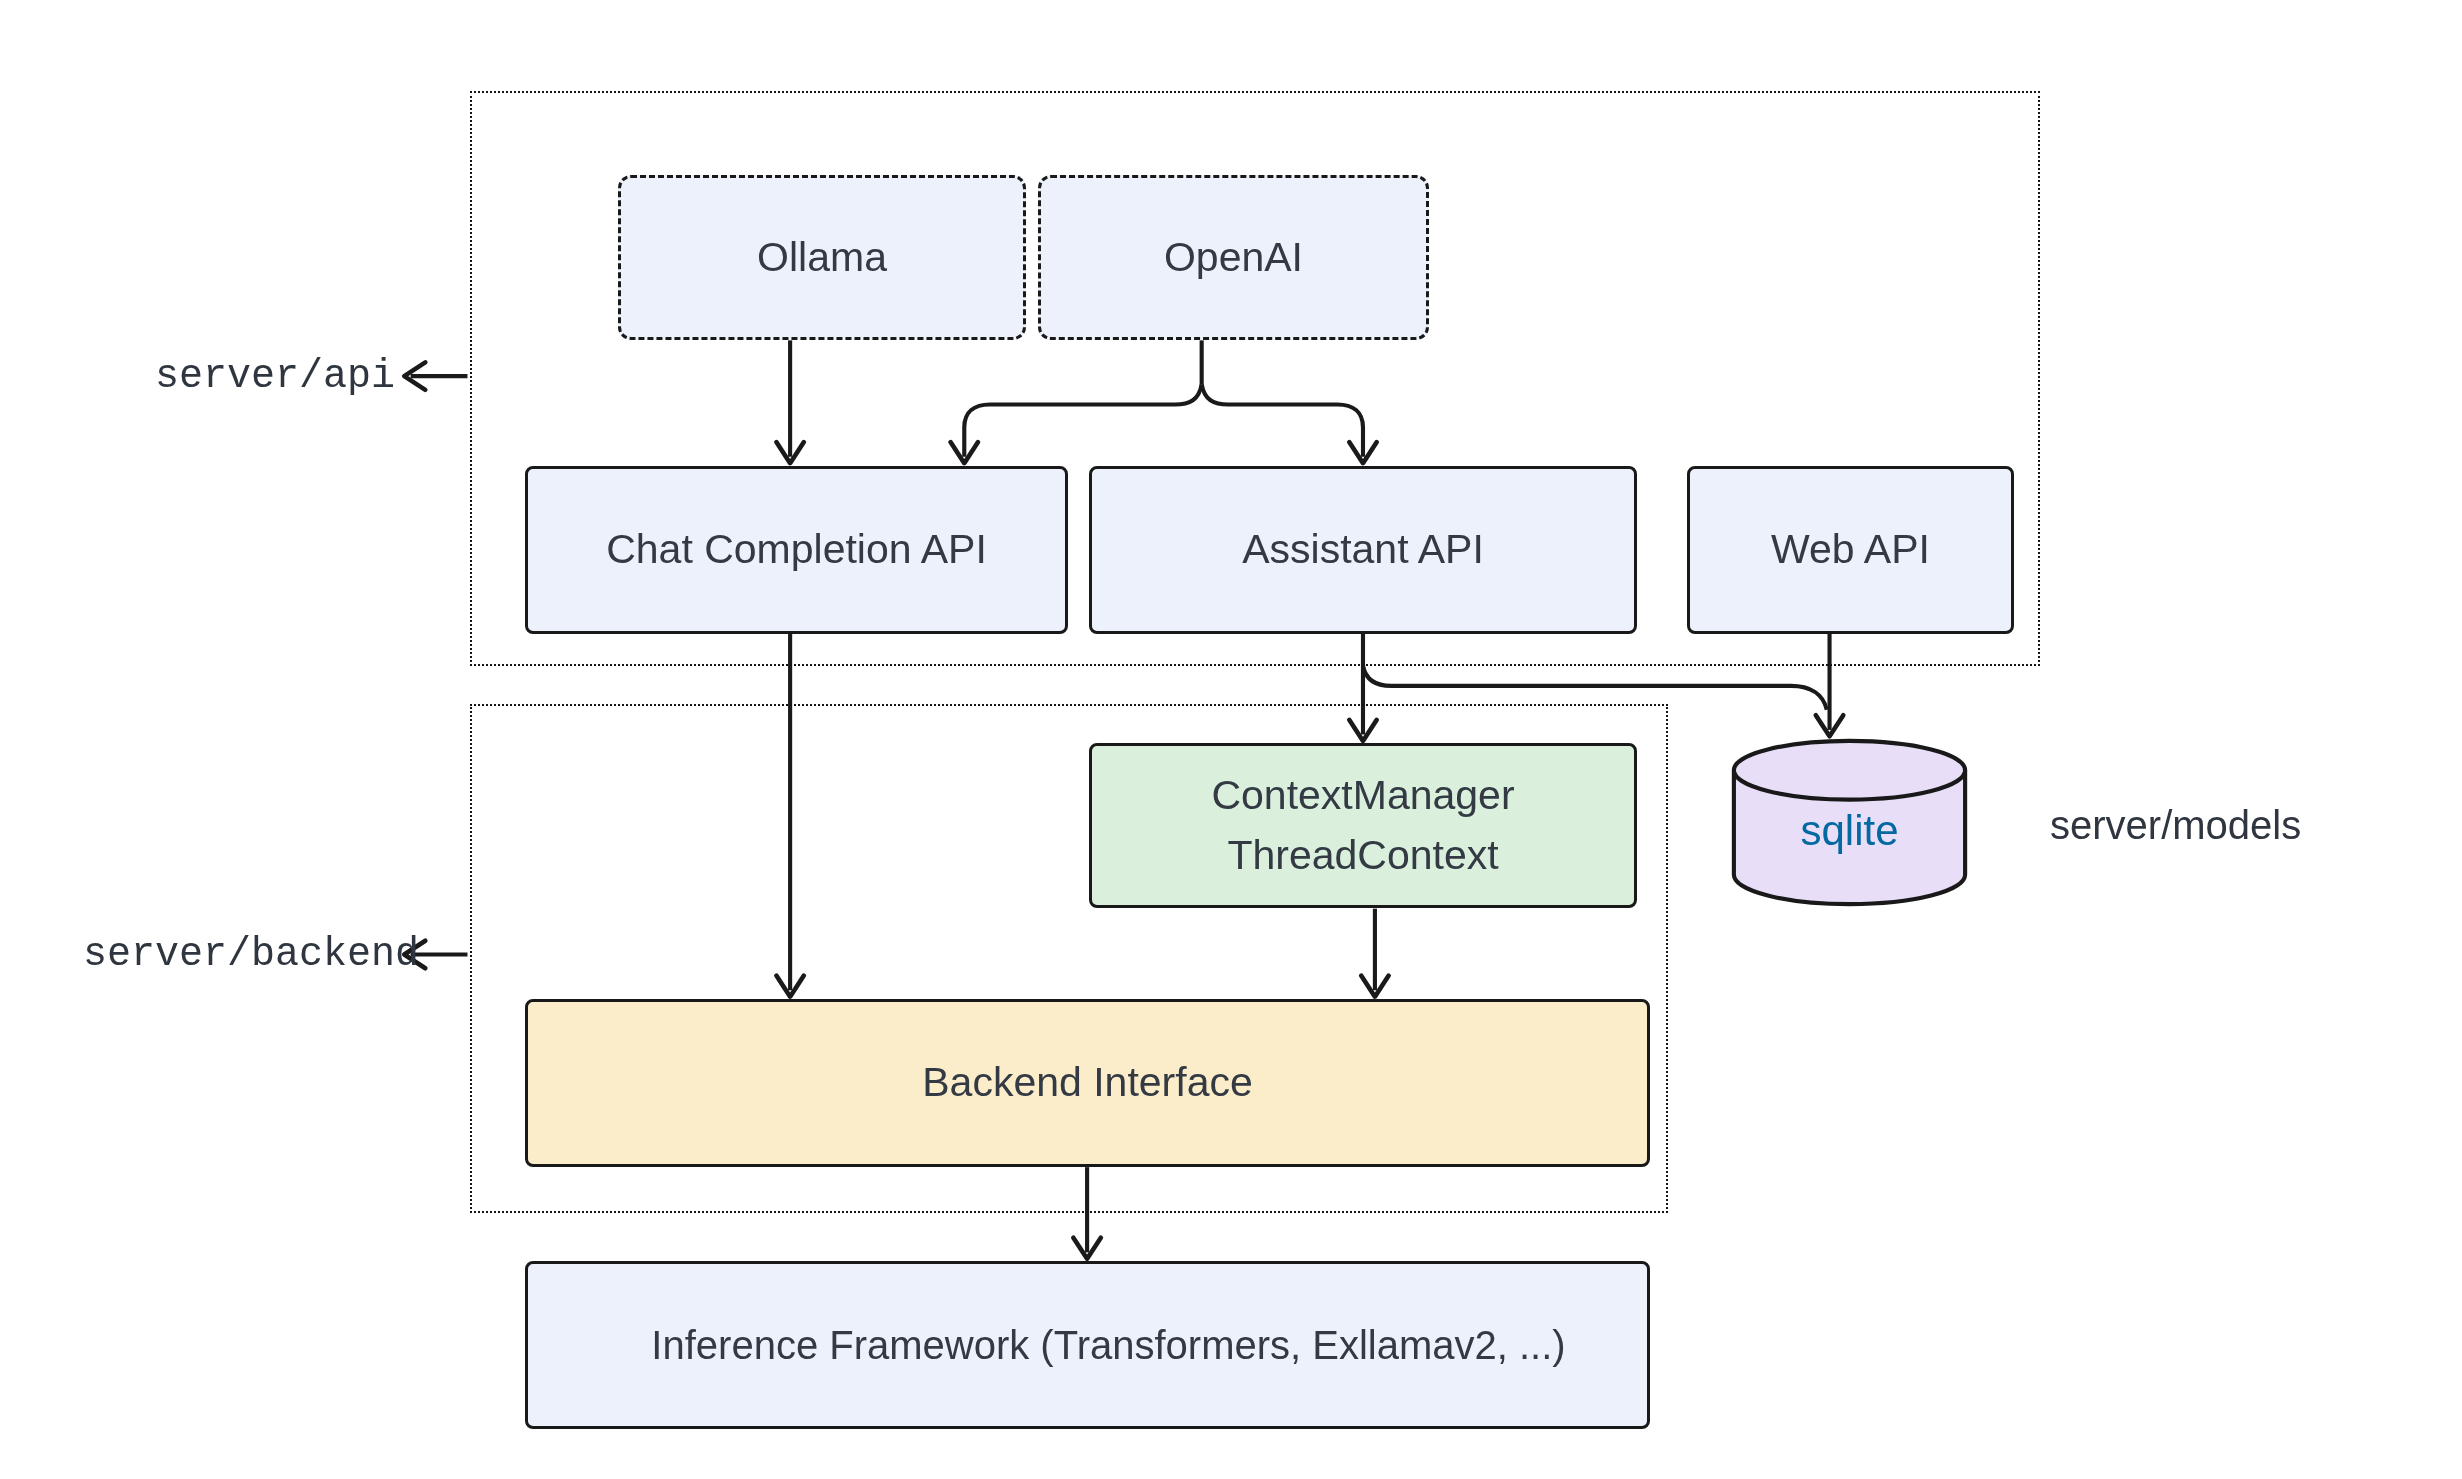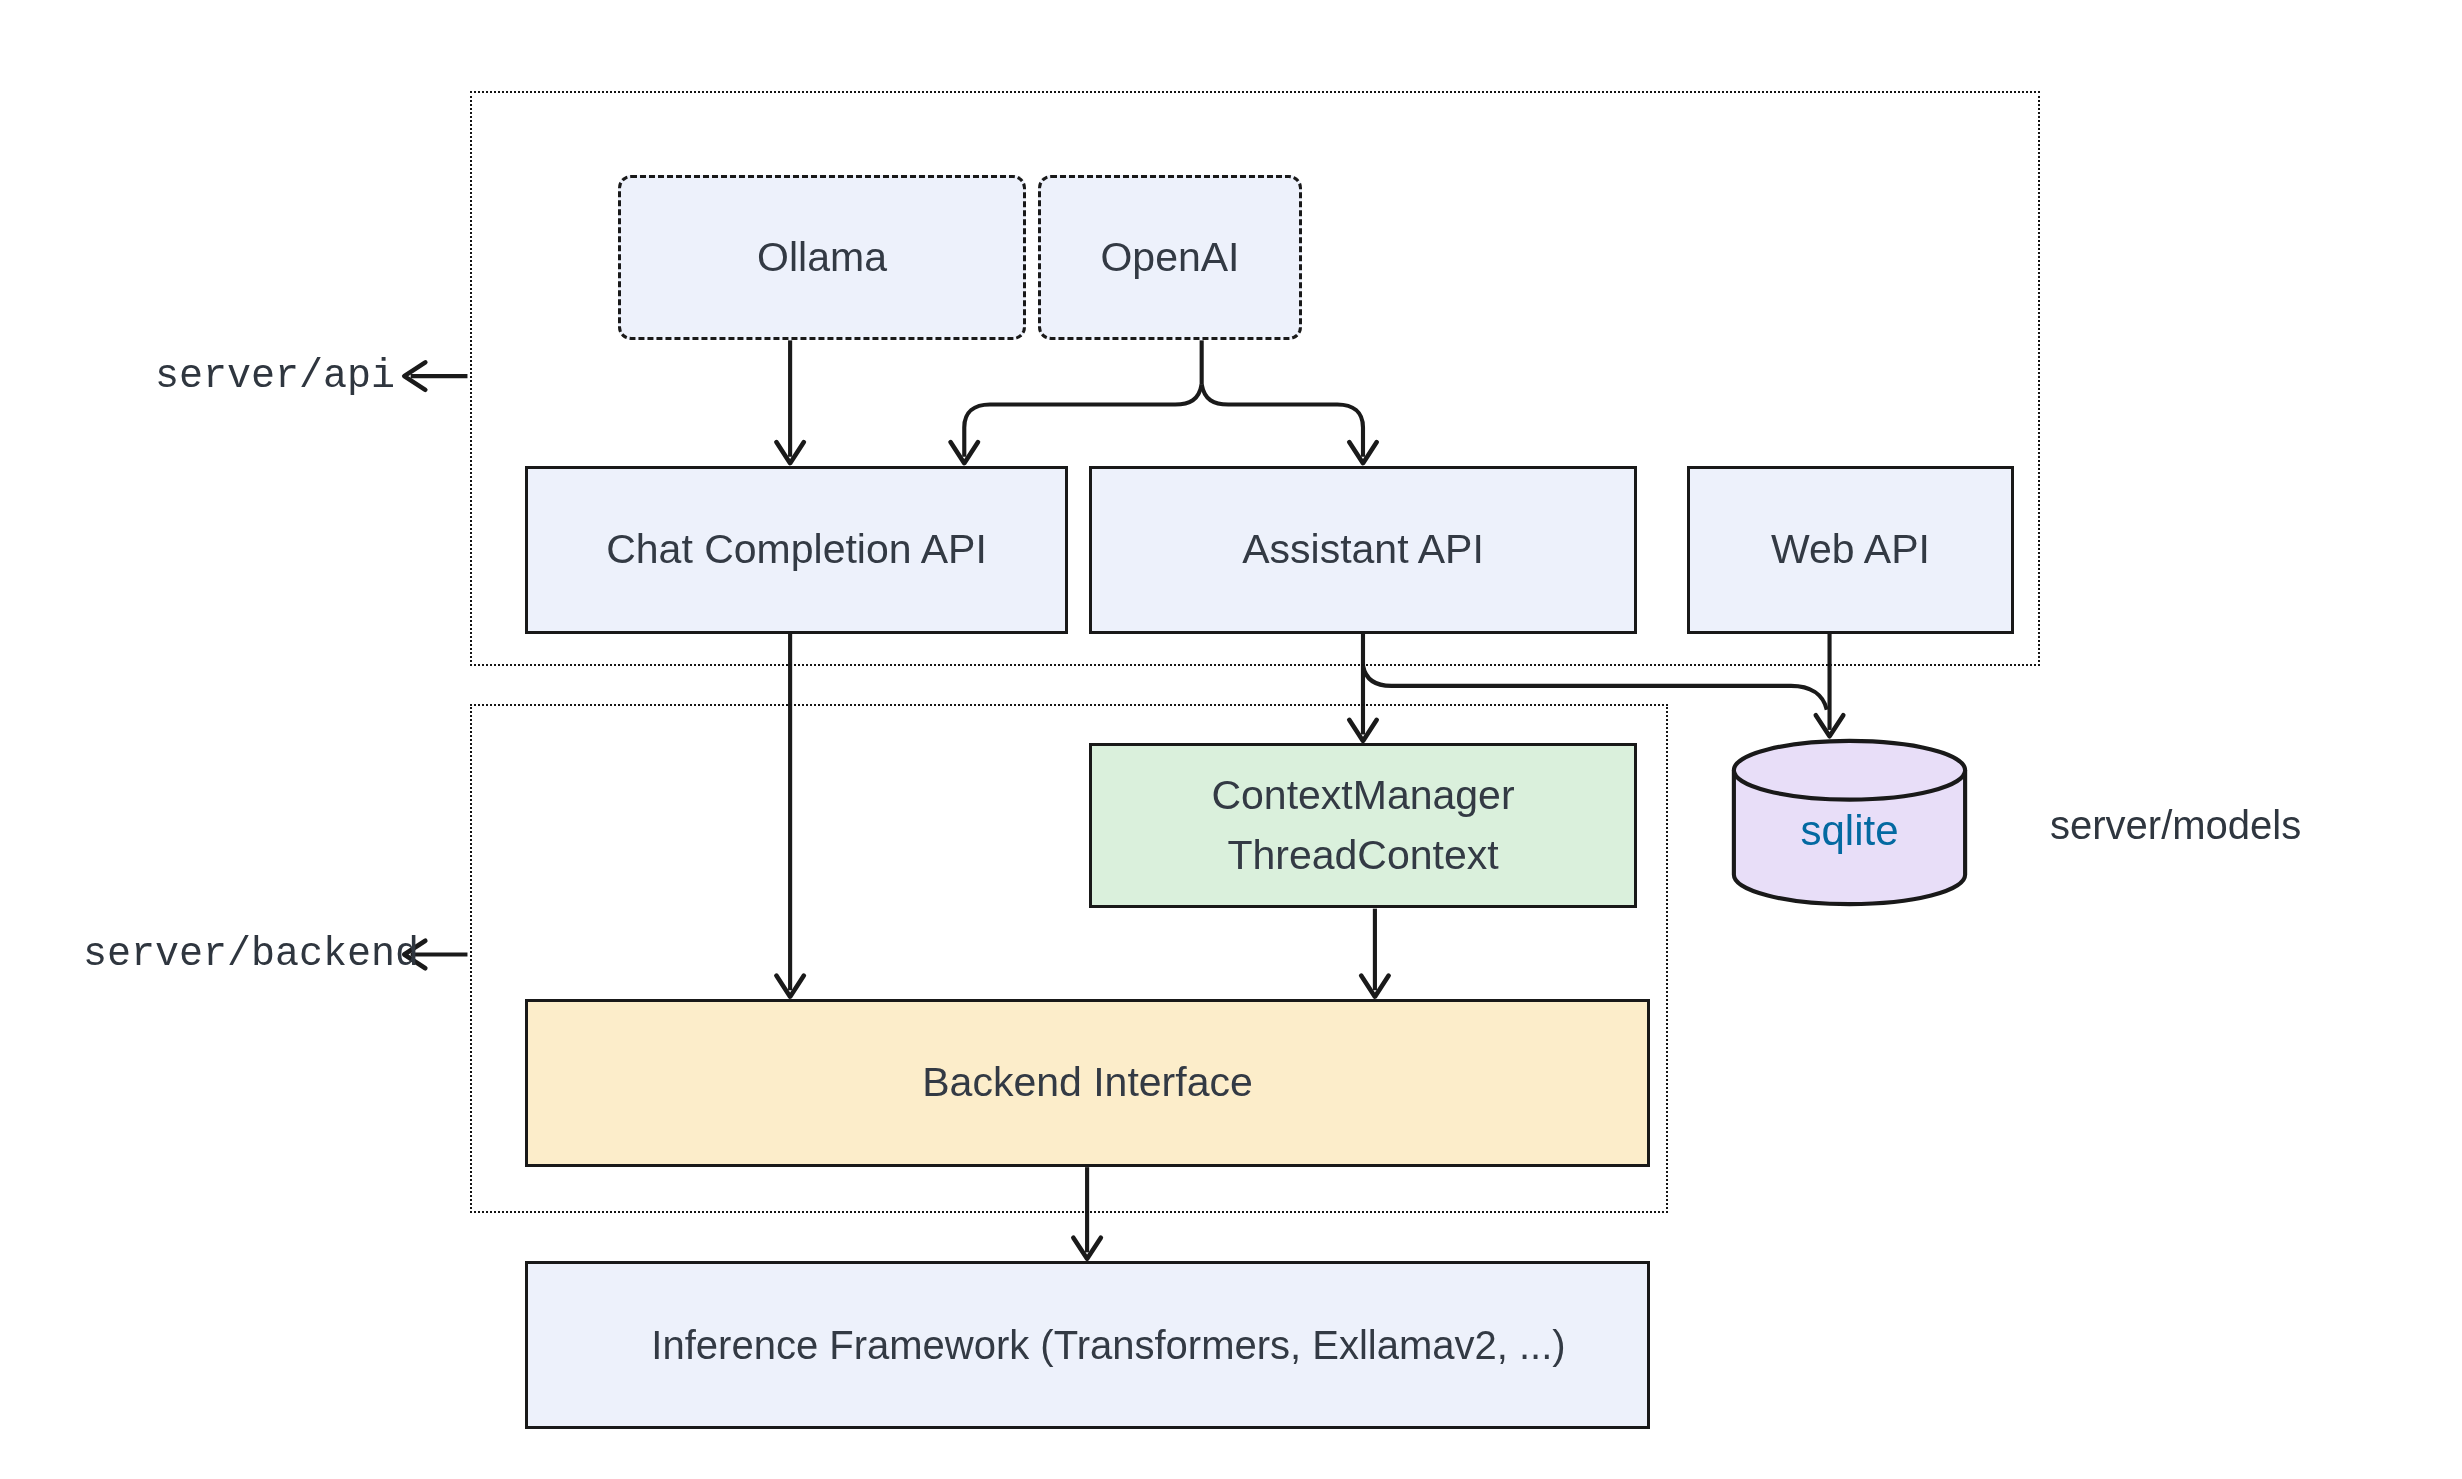--- a/index.html
+++ b/index.html
@@ -18,21 +18,21 @@
   
   .cluster{
     position:absolute;
     border:2.8px dotted #141414;
     background:transparent;
   }
   
   .node{
     position:absolute;
     border:3.7px solid #191919;
-    border-radius:0;
+    border-radius:8px;
     display:flex;align-items:center;justify-content:center;
     text-align:center;
     font-size:41px;
     color:#333a44;
     box-sizing:border-box;
     line-height:1.45;
   }
   .node.dashed{border-style:dashed;border-radius:13px;}
   .side-label{
     position:absolute;
@@ -92,21 +92,21 @@
   <div class="cluster" style="left:470px;top:91px;width:1566px;height:571px;"></div>
   <div class="cluster" style="left:470px;top:704px;width:1194px;height:505px;"></div>
 
   <div class="side-label right-align" style="left:138px;top:354px;width:257px;">server/api</div>
   <div class="side-label right-align" style="left:83px;top:932px;width:323px;">server/backend</div>
   <div class="side-label" style="left:2050px;top:803px;">server/models</div>
 
   <div class="node dashed" style="left: 618px; top: 175px; width: 408px; height: 165px; background: rgb(237, 241, 251);">
     <span>Ollama</span>
   </div>
-  <div class="node dashed" style="left: 1038px; top: 175px; width: 264px; height: 165px; background: rgb(237, 241, 251);">
+  <div class="node dashed" style="left: 1038px; top: 175px; width: 391px; height: 165px; background: rgb(237, 241, 251);">
     <span>OpenAI</span>
   </div>
 
   <div class="node" style="left: 525px; top: 466px; width: 543px; height: 168px; background: rgb(237, 241, 251);">
     <span>Chat Completion API</span>
   </div>
   <div class="node" style="left: 1089px; top: 466px; width: 548px; height: 168px; background: rgb(237, 241, 251);">
     <span>Assistant API</span>
   </div>
   <div class="node" style="left: 1687px; top: 466px; width: 327px; height: 168px; background: rgb(237, 241, 251);">

